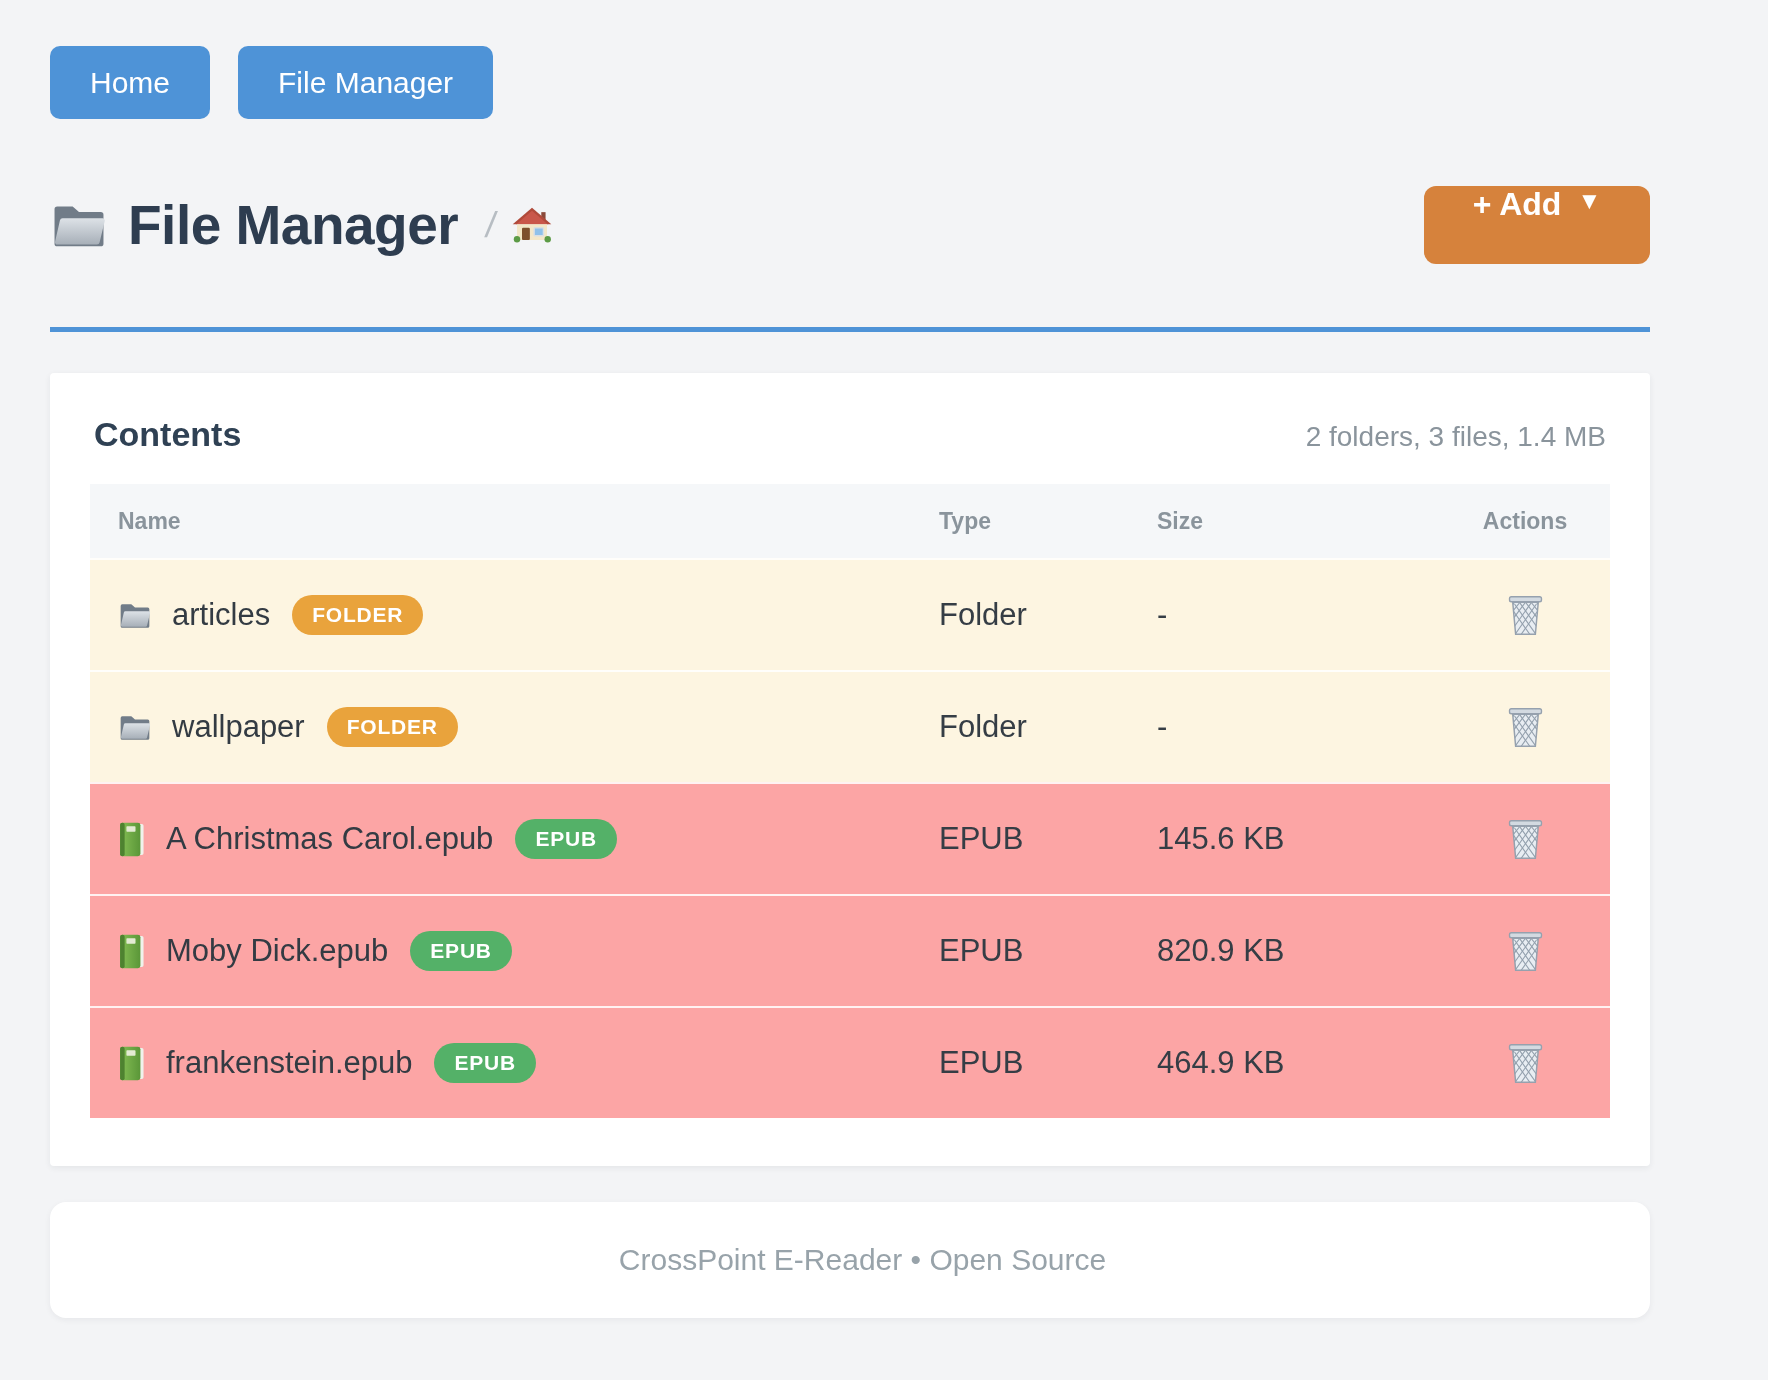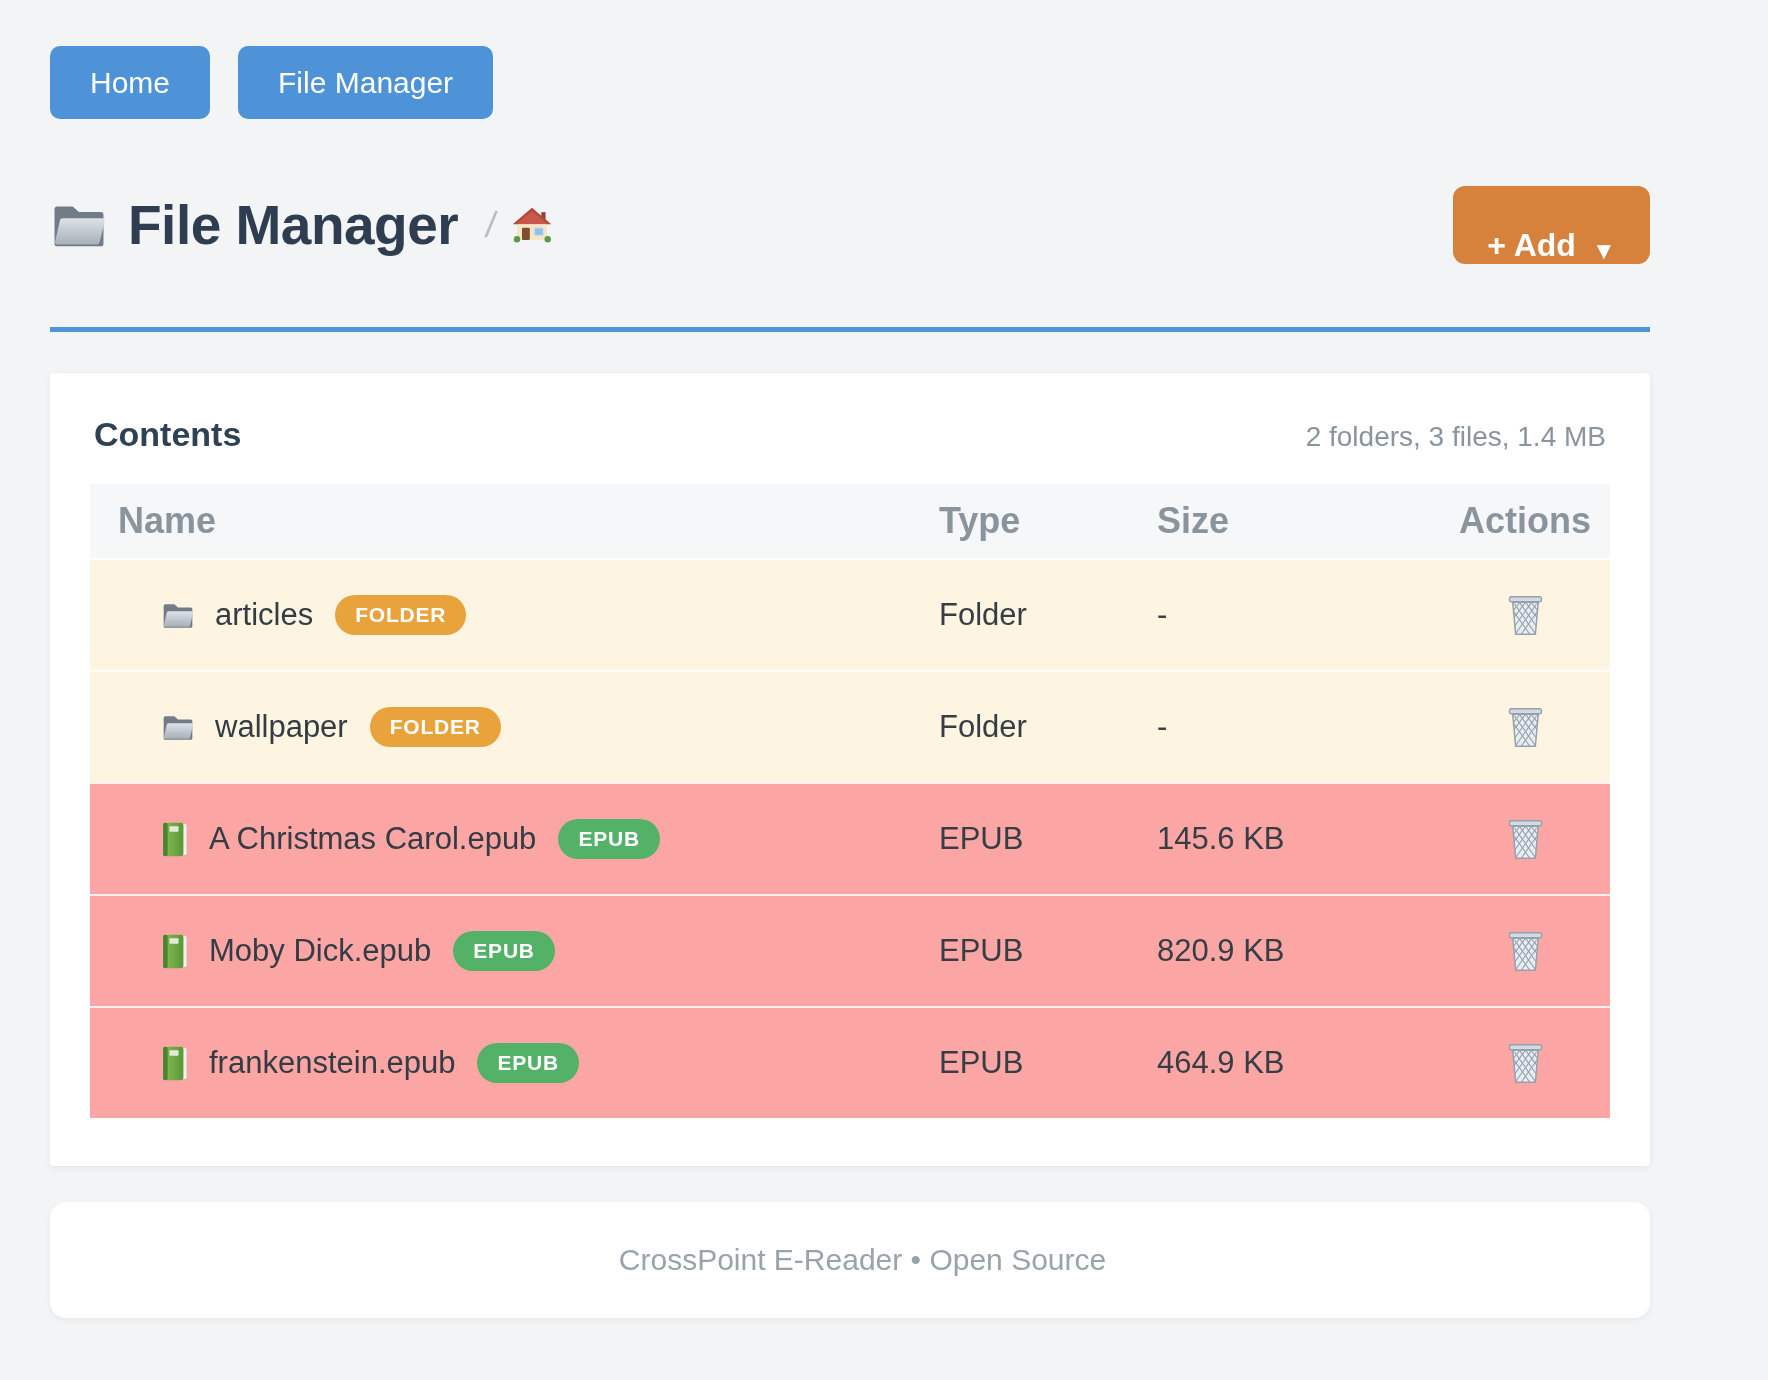--- a/index.html
+++ b/index.html
@@ -30,48 +30,47 @@
   .title-group { display:flex; align-items:center; }
   .page-title {
     font-size:55px; font-weight:700; color:#2e3d50; letter-spacing:-0.5px;
     margin-left:20px;
   }
   .crumb-sep { margin-left:28px; font-size:36px; color:#b7bdc3; transform:skewX(-8deg); }
   .crumb-home { margin-left:16px; display:inline-flex; align-items:center; cursor:pointer; }
 
   .add-btn {
     background:#d6823c; color:#ffffff; border:none; cursor:pointer;
-    width:197px; height:78px; border-radius:12px;
+    width:226px; height:78px; border-radius:12px;
     font-family:inherit; font-size:32px; font-weight:700;
-    display:inline-flex; align-items:flex-end; justify-content:center; gap:16px;
+    display:inline-flex; align-items:flex-start; justify-content:center; gap:16px;
   }
   .add-btn .caret { font-size:24px; transform:translateY(1px); }
 
   .rule { margin-top:60px; height:5px; background:#4e93d7; border:none; }
 
   
   .card {
     margin-top:41px; background:#ffffff; border-radius:4px;
     box-shadow:0 2px 6px rgba(30,40,50,0.07);
     padding:42px 40px 48px 40px;
   }
   .card-head { display:flex; align-items:baseline; justify-content:space-between; padding:0 4px; }
   .card-title { font-size:34px; font-weight:700; color:#2f4154; }
   .card-summary { font-size:28px; color:#8a949c; }
 
   
   .table { margin-top:30px; width:100%; }
   .thead {
     display:flex; align-items:center; height:74px; background:#f5f7f9;
-    color:#8a949c; font-weight:700; font-size:36px;
+    color:#8a949c; font-weight:700; font-size:23px;
   }
   .row {
     display:flex; align-items:center; height:112px; font-size:31px; color:#353d45;
     border-top:2px solid rgba(255,255,255,0.85);
-    padding-left:43px;
   }
   .row--folder { background:#fdf5e1; }
   .row--file   { background:#fca5a5; }
 
   .col-name   { flex:1; padding-left:28px; display:flex; align-items:center; min-width:0; }
   .col-type   { width:218px; }
   .col-size   { width:283px; }
   .col-actions{ width:170px; display:flex; align-items:center; justify-content:center; }
   .thead .col-actions { justify-content:center; }
 

